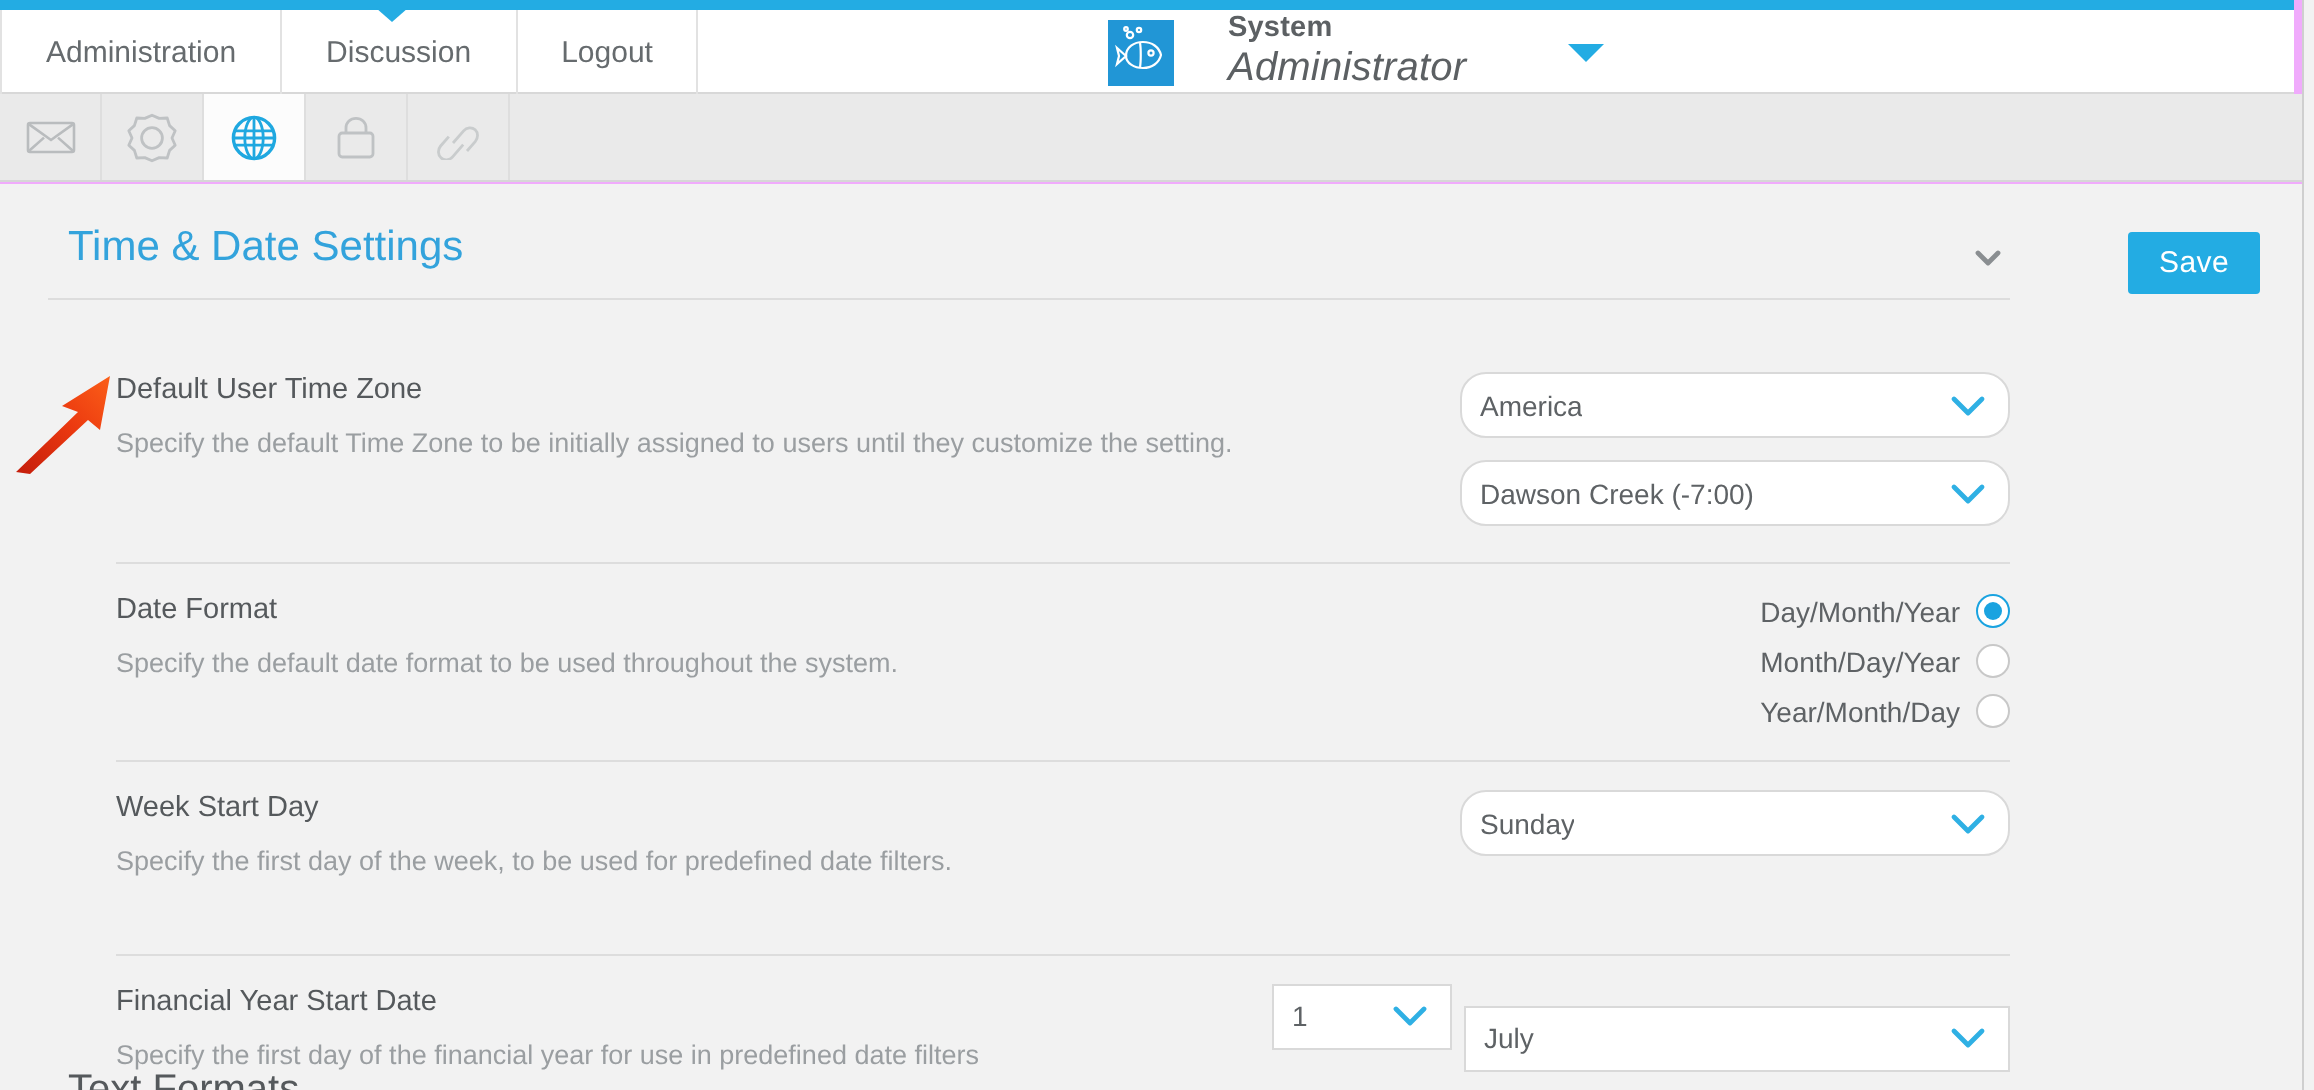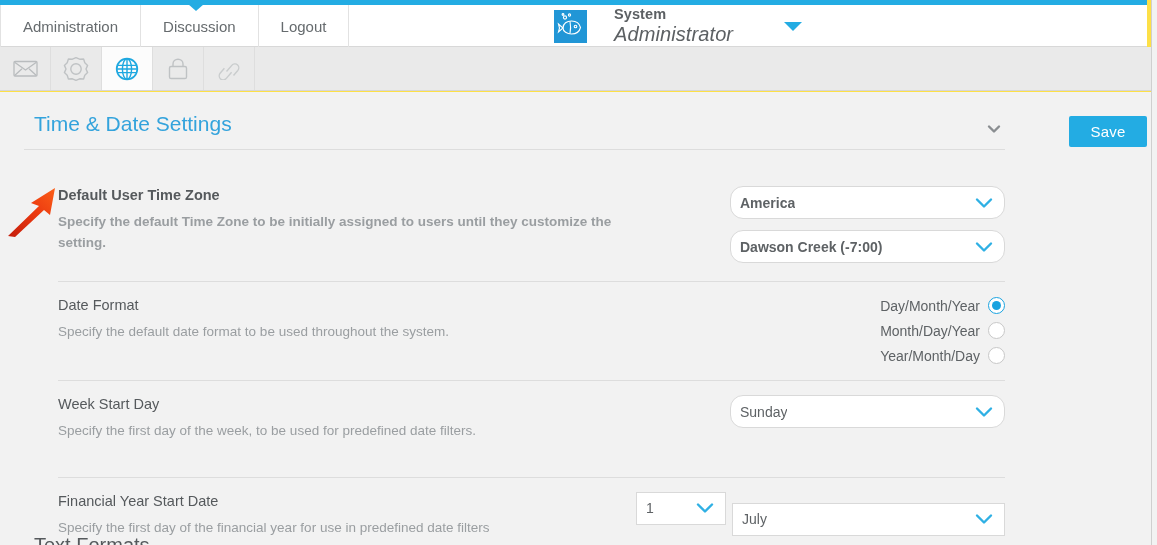--- a/index.html
+++ b/index.html
@@ -14,21 +14,21 @@
     background: #f2f2f2;
     position: relative;
   }
 
   
   #app-frame {
     position: absolute;
     left: 0; top: 0;
     width: 1152px;
     height: 545px;
-    background: #fde047;
+    background: #f0abfc;
     border-right: 1px solid #cfcfcf;
     box-sizing: border-box;
     overflow: hidden;
   }
 
   #top-bar {
     position: absolute;
     left: 0; top: 0;
     width: 1147px;
     height: 47px;
@@ -174,22 +174,22 @@
   #panel-rule {
     position: absolute;
     left: 24px; top: 57px;
     width: 981px;
     height: 1px;
     background: #dddddd;
   }
 
   #save-button {
     position: absolute;
-    right: 5px; top: 24px;
-    width: 78px;
+    right: 22px; top: 24px;
+    width: 66px;
     height: 31px;
     background: #23ace3;
     color: #ffffff;
     font-size: 15px;
     border: none;
     border-radius: 2px;
     cursor: pointer;
     font-family: "Liberation Sans", sans-serif;
     letter-spacing: .2px;
   }
@@ -227,21 +227,21 @@
     max-width: 560px;
   }
   .setting-control {
     flex: none;
     display: flex;
     flex-direction: column;
     align-items: flex-end;
   }
 
   
-  #row-timezone { padding: 12px 0 18px 0; font-weight: bold; }
+  #row-timezone { padding: 12px 0 18px 0; }
   #row-dateformat { padding: 14px 0 16px 0; }
   #row-weekstart { padding: 14px 0 35px 0; }
   #row-finyear { padding: 14px 0 17px 0; }
 
   
   .select {
     position: relative;
     background: #ffffff;
     border: 1px solid #d9d9d9;
     height: 33px;

